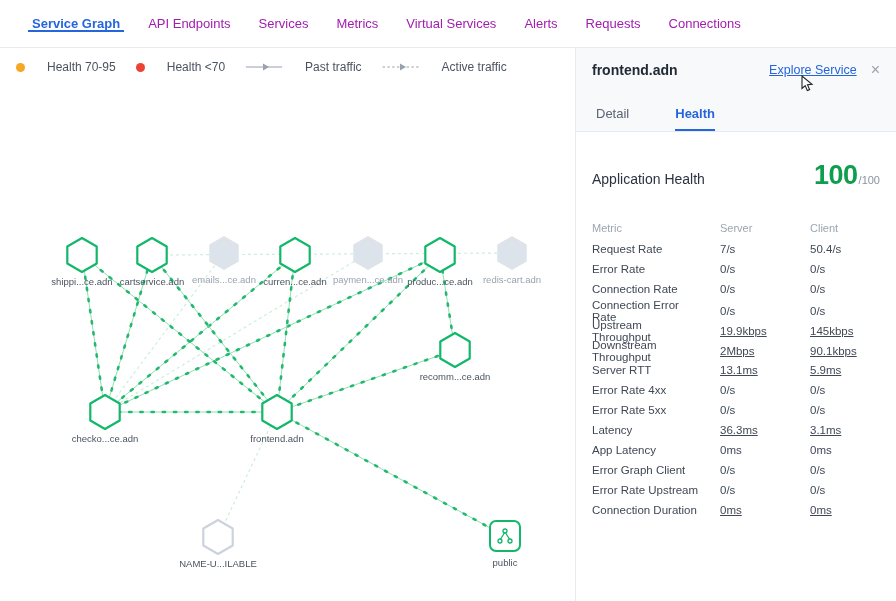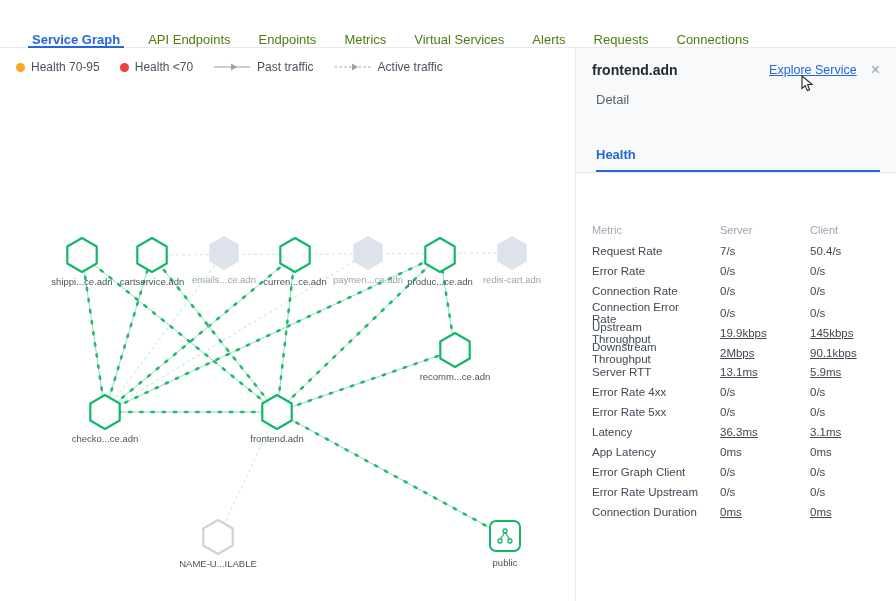--- a/index.html
+++ b/index.html
@@ -4,57 +4,57 @@
 <style>
   * { box-sizing: border-box; }
   html,body { margin:0; padding:0; }
   body {
     width:896px; height:601px; overflow:hidden;
     font-family:"Liberation Sans", sans-serif;
     background:#ffffff; color:#39414e;
   }
   
   .nav {
-    height:48px; display:flex; align-items:flex-end;
+    height:48px; display:flex; align-items:center;
     border-bottom:1px solid #e7ebf0; background:#fff; padding:0 6px 0 18px;
   }
   .nav-tab {
-    font-size:13px; color:#4d7c0f; display:flex; align-items:center;
+    font-size:13px; color:#a21caf; display:flex; align-items:center;
     padding:0 14px; cursor:pointer; position:relative; white-space:nowrap;
   }
   .nav-tab.active { color:#2566dd; font-weight:bold; }
   .nav-tab.active::after {
     content:""; position:absolute; left:10px; right:10px; bottom:-1px;
     height:2px; background:#2566dd;
   }
   
   .main { display:flex; height:553px; }
   .graph-area { position:relative; flex:1; border-right:1px solid #e7ebf0; background:#fff; }
   .legend {
     position:absolute; top:12px; left:16px; display:flex; align-items:center;
     gap:20px; font-size:12px; color:#4a5360; z-index:2;
   }
-  .legend-item { display:flex; align-items:center; gap:6px; }
+  .legend-item { display:flex; align-items:center; gap:22px; }
   .legend-dot { width:9px; height:9px; border-radius:50%; display:inline-block; }
   #graph-svg { position:absolute; left:0; top:0; }
   
   .panel { width:320px; display:flex; flex-direction:column; background:#fff; }
   .panel-header {
     background:#f7f9fb; border-bottom:1px solid #e7ebf0;
     padding:14px 16px 0 16px; position:relative;
   }
   .panel-title-row { display:flex; align-items:center; }
   .panel-title { font-size:14px; font-weight:bold; color:#212a36; flex:1; }
   .explore-link {
     font-size:12.5px; color:#2566dd; text-decoration:underline; cursor:pointer;
     margin-right:14px;
   }
   .close-x { font-size:16px; color:#98a1ad; cursor:pointer; line-height:1; }
   .cursor-icon { position:absolute; right:82px; top:27px; z-index:3; }
-  .panel-tabs { display:flex; gap:30px; margin-top:14px; padding-left:4px;flex-direction:column; }
+  .panel-tabs { display:flex; gap:46px; margin-top:28px; padding-left:4px; }
   .panel-tab {
     font-size:13px; color:#5a6472; padding-bottom:10px; cursor:pointer; position:relative;
   }
   .panel-tab.active { color:#2566dd; font-weight:bold; }
   .panel-tab.active::after {
     content:""; position:absolute; left:0; right:0; bottom:0; height:2px; background:#2566dd;
   }
   .panel-body { padding:20px 16px 0 16px; overflow:hidden; }
   .health-row { display:flex; align-items:baseline; margin-top:8px; }
   .health-heading { flex:1; font-size:14px; color:#2b3342; }
@@ -69,21 +69,21 @@
   .metric-name { color:#3f4854; }
   .metric-val { color:#3f4854; }
   .metric-val.linked { text-decoration:underline; cursor:pointer; }
 </style>
 </head>
 <body>
 
 <div class="nav" id="nav">
     <div class="nav-tab active">Service Graph</div>
     <div class="nav-tab">API Endpoints</div>
-    <div class="nav-tab">Endpoints</div>
+    <div class="nav-tab">Services</div>
     <div class="nav-tab">Metrics</div>
     <div class="nav-tab">Virtual Services</div>
     <div class="nav-tab">Alerts</div>
     <div class="nav-tab">Requests</div>
     <div class="nav-tab">Connections</div>
   </div>
 
 <div class="main">
 
   <div class="graph-area">
@@ -239,20 +239,26 @@
       <svg class="cursor-icon" width="13" height="17" viewBox="0 0 13 17">
         <path d="M1,1 L1,13.5 L4.2,10.6 L6.3,15.6 L8.6,14.6 L6.5,9.7 L11,9.4 Z" fill="#ffffff" stroke="#222" stroke-width="1.1"></path>
       </svg>
       <div class="panel-tabs" id="panel-tabs">
           <div class="panel-tab">Detail</div>
           <div class="panel-tab active">Health</div>
         </div>
     </div>
 
     <div class="panel-body">
+      <div class="health-row">
+        <div class="health-heading">Application Health</div>
+        <div>
+          <span class="health-score">100</span><span class="health-score-max">/100</span>
+        </div>
+      </div>
       <div class="metric-table" id="metric-table">
           <div class="metric-row header">
             <div>Metric</div>
             <div>Server</div>
             <div>Client</div>
           </div>
           <div class="metric-row">
             <div class="metric-name">Request Rate</div>
             <div class="metric-val">7/s</div>
             <div class="metric-val">50.4/s</div>

